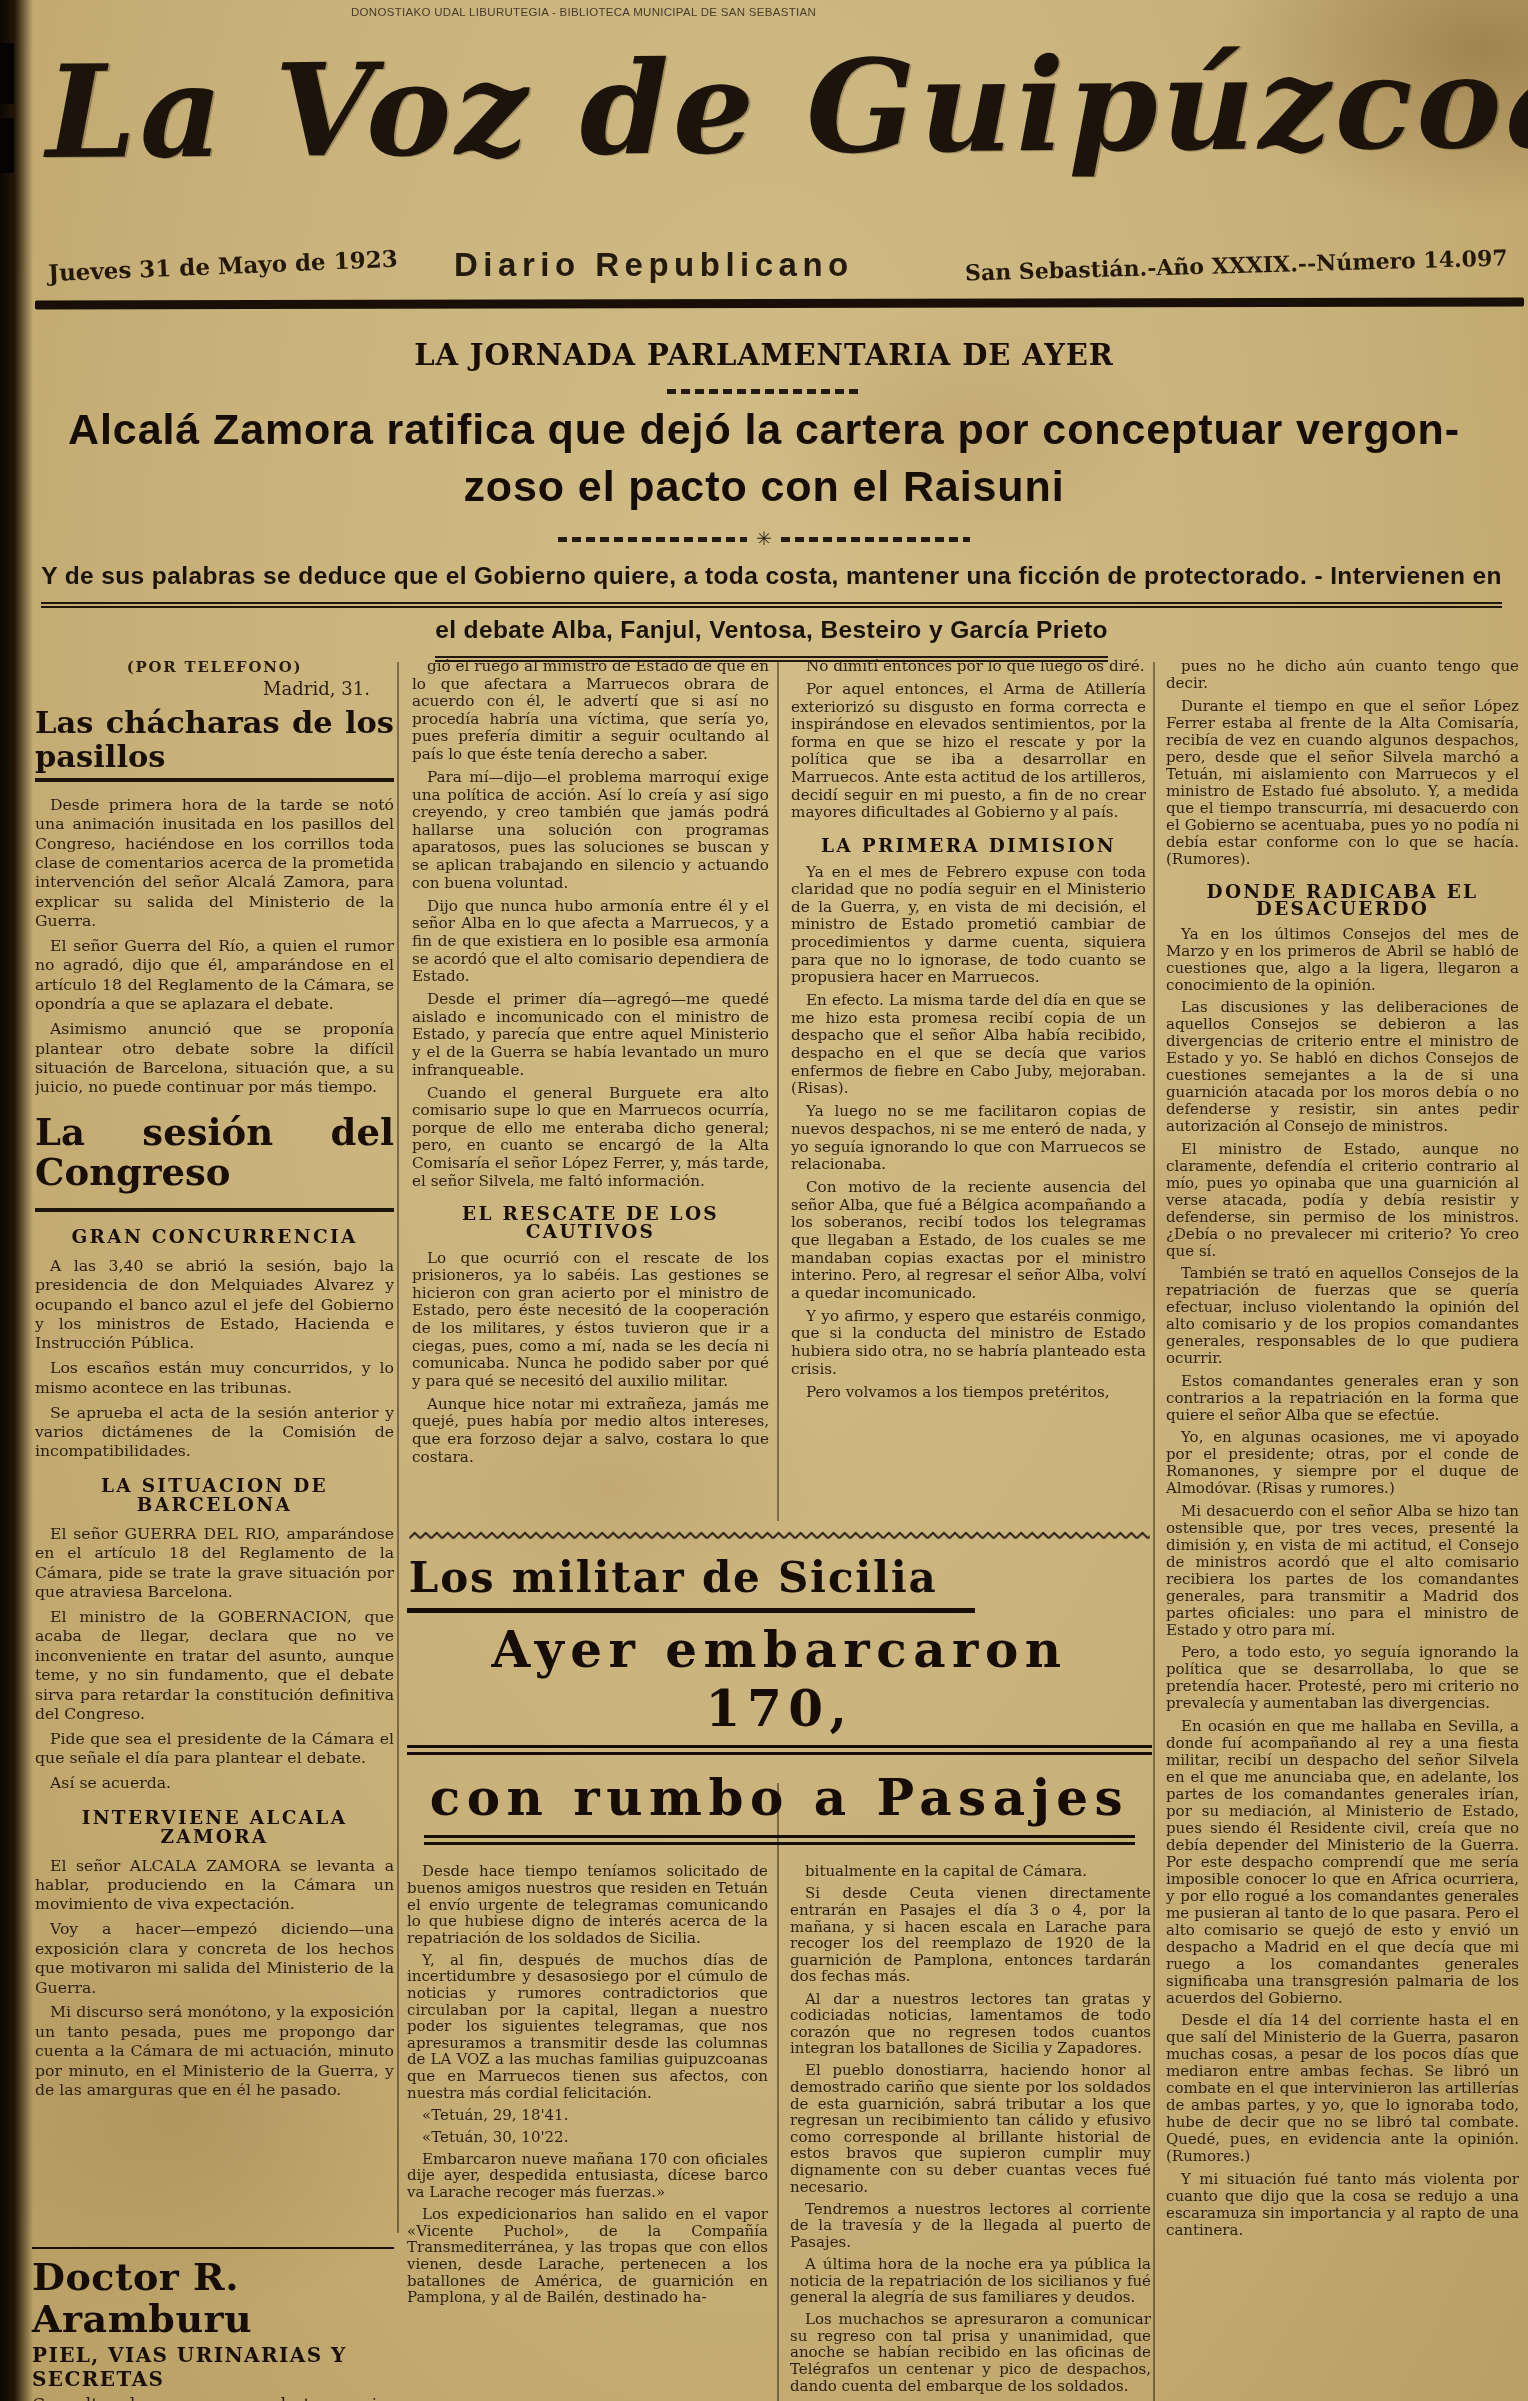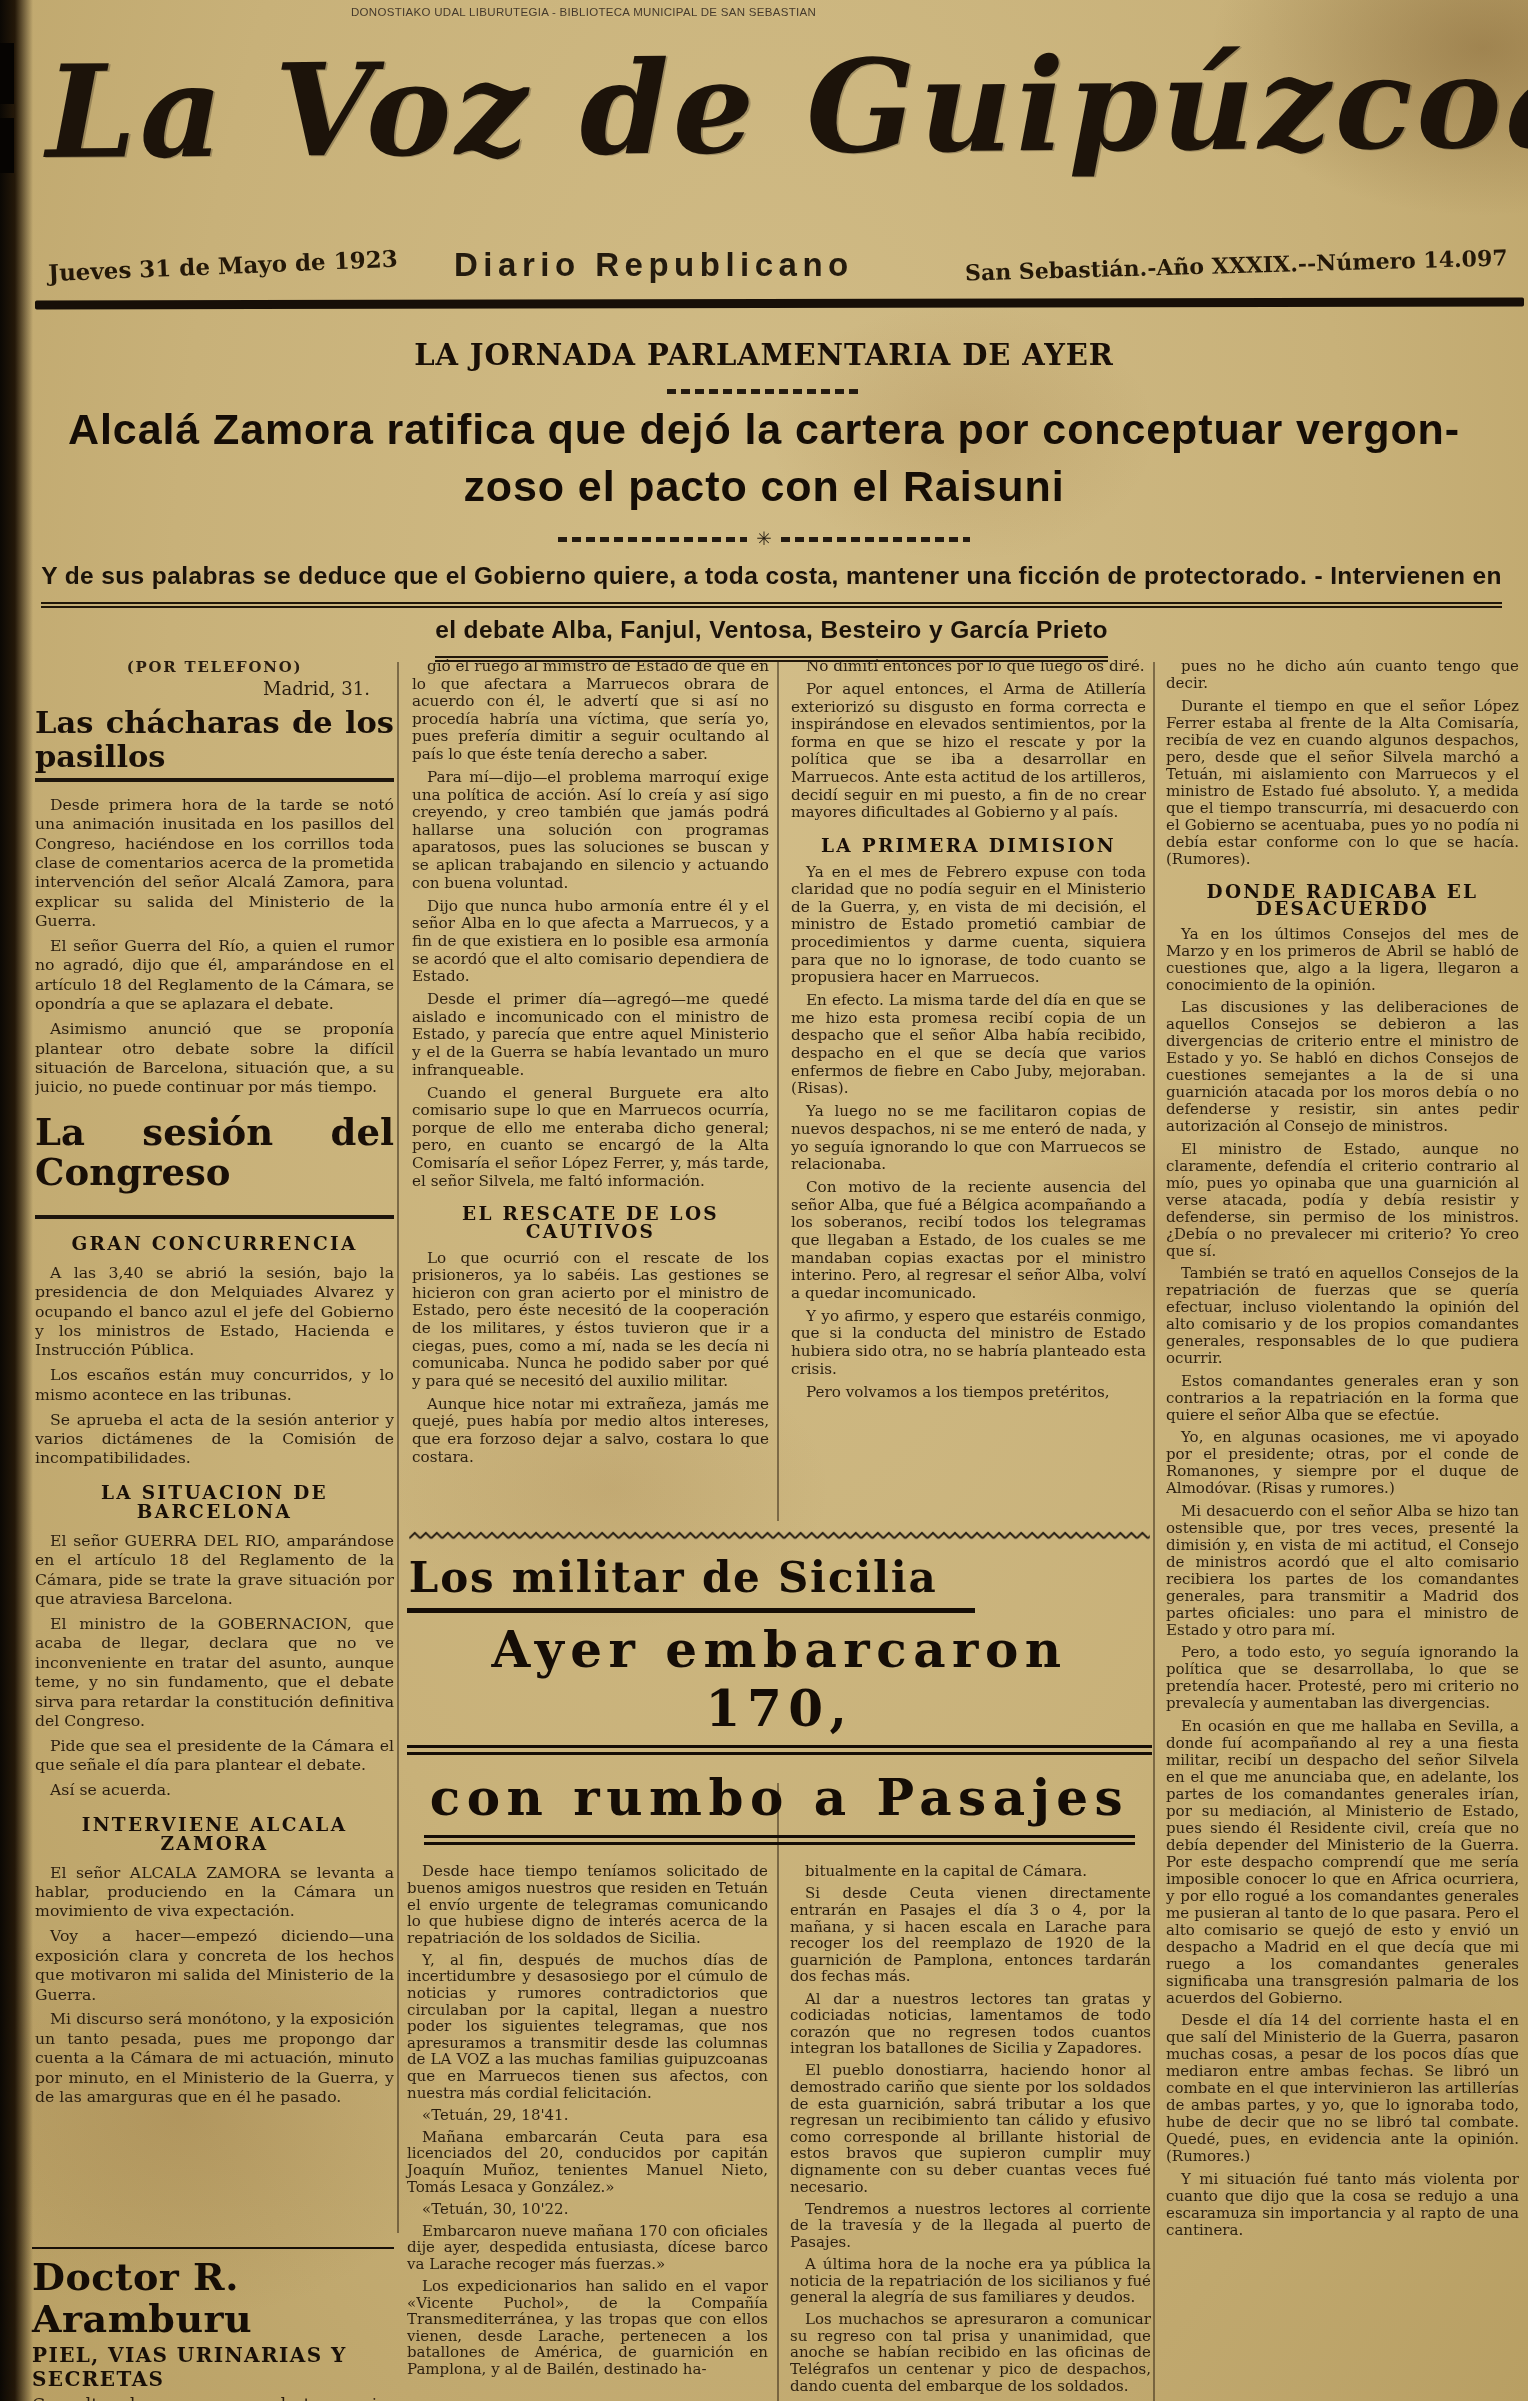--- a/index.html
+++ b/index.html
@@ -70,21 +70,21 @@
   .col2 { left:412px; top:658px; width:357px; font-size:15.2px; line-height:17.6px;   height:867px; }
   .col3 { left:791px; top:658px; width:355px; font-size:15.2px; line-height:17.6px;   height:867px; }
   .col4 { left:1166px;top:658px; width:353px; font-size:15px;   line-height:17px; height:1744px; }
 
   .blk-para { text-align:justify; text-indent:15px; margin:0 0 5.5px; }
   .blk-phone { text-align:center; font-weight:bold; font-size:.95em; letter-spacing:1.8px; margin:0 0 1.8px; }
   .blk-right { text-align:right; padding-right:24px; font-size:1.15em; margin:0 0 7.4px; }
   .blk-h1 { font-weight:bold; font-size:30.5px; line-height:1.1; border-bottom:4.6px solid #1d150c;
     padding-bottom:4.6px; margin:7.4px 0 13px; text-indent:0; color:#190f07; }
   .blk-h1big { font-weight:bold; font-size:37px; line-height:1.1; border-bottom:4.6px solid #1d150c;
-    padding-bottom:22px; margin:15px 0 13px; color:#190f07; }
+    padding-bottom:15px; margin:15px 0 13px; color:#190f07; }
   .blk-h1c { font-weight:bold; font-size:30.5px; line-height:1.1; text-align:center;
     position:relative; padding-bottom:13px; margin:16.6px 0 11px; color:#190f07; }
   .blk-h1c::after { content:""; position:absolute; bottom:0; left:calc(50% - 39px);
     width:78px; height:2.8px; background:#1d150c; }
   .blk-h2 { font-weight:bold; font-size:18.5px; text-align:center; letter-spacing:2.3px;
     margin:15px 0 9.2px; color:#190f07; }
 
   .vr { position:absolute; width:1.8px; background:rgba(45,32,16,.5); }
   .vr1  { left:397px;  top:662px;  height:1571px; }
   .vr2a { left:777px;  top:662px;  height:859px; }
@@ -228,21 +228,20 @@
       <span class="dbl">Ayer embarcaron 170,</span>
     </div>
     <div class="sic-h sic-h2">
       <span class="dbl">con rumbo a Pasajes</span>
     </div>
     <div class="sic-cols">
       <div class="sic-col">
           <div class="blk blk-para">Desde hace tiempo teníamos solicitado de buenos amigos nuestros que residen en Tetuán el envío urgente de telegramas comunicando lo que hubiese digno de interés acerca de la repatriación de los soldados de Sicilia.</div>
           <div class="blk blk-para">Y, al fin, después de muchos días de incertidumbre y desasosiego por el cúmulo de noticias y rumores contradictorios que circulaban por la capital, llegan a nuestro poder los siguientes telegramas, que nos apresuramos a transmitir desde las columnas de LA VOZ a las muchas familias guipuzcoanas que en Marruecos tienen sus afectos, con nuestra más cordial felicitación.</div>
           <div class="blk blk-para">«Tetuán, 29, 18'41.</div>
-          <div class="blk blk-para">Mañana embarcarán Ceuta para esa licenciados del 20, conducidos por capitán Joaquín Muñoz, tenientes Manuel Nieto, Tomás Lesaca y González.»</div>
           <div class="blk blk-para">«Tetuán, 30, 10'22.</div>
           <div class="blk blk-para">Embarcaron nueve mañana 170 con oficiales dije ayer, despedida entusiasta, dícese barco va Larache recoger más fuerzas.»</div>
           <div class="blk blk-para">Los expedicionarios han salido en el vapor «Vicente Puchol», de la Compañía Transmediterránea, y las tropas que con ellos vienen, desde Larache, pertenecen a los batallones de América, de guarnición en Pamplona, y al de Bailén, destinado ha-</div>
         </div>
       <div class="sic-col">
           <div class="blk blk-para">bitualmente en la capital de Cámara.</div>
           <div class="blk blk-para">Si desde Ceuta vienen directamente entrarán en Pasajes el día 3 o 4, por la mañana, y si hacen escala en Larache para recoger los del reemplazo de 1920 de la guarnición de Pamplona, entonces tardarán dos fechas más.</div>
           <div class="blk blk-para">Al dar a nuestros lectores tan gratas y codiciadas noticias, lamentamos de todo corazón que no regresen todos cuantos integran los batallones de Sicilia y Zapadores.</div>
           <div class="blk blk-para">El pueblo donostiarra, haciendo honor al demostrado cariño que siente por los soldados de esta guarnición, sabrá tributar a los que regresan un recibimiento tan cálido y efusivo como corresponde al brillante historial de estos bravos que supieron cumplir muy dignamente con su deber cuantas veces fué necesario.</div>
           <div class="blk blk-para">Tendremos a nuestros lectores al corriente de la travesía y de la llegada al puerto de Pasajes.</div>

